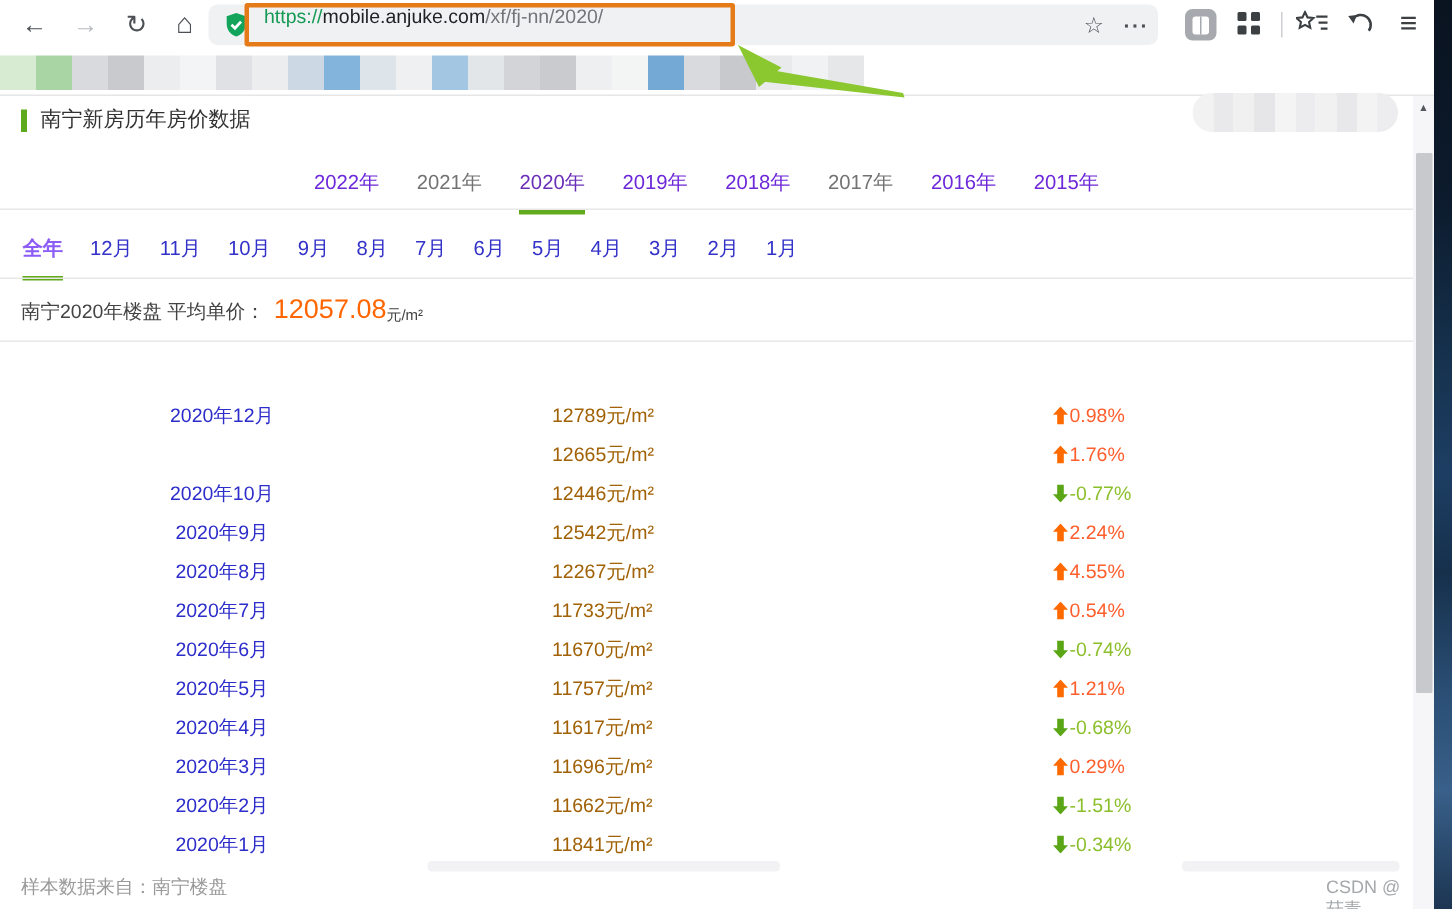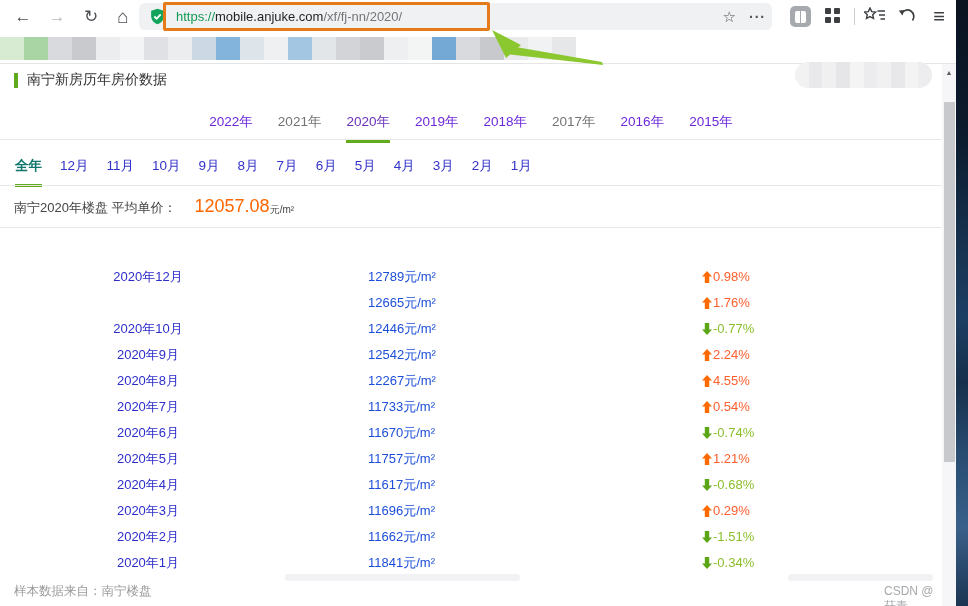--- a/index.html
+++ b/index.html
@@ -6,21 +6,21 @@
   .screen{position:relative;width:968px;height:606px;background:#fff;overflow:hidden;
           font-family:"Liberation Sans","DejaVu Sans",sans-serif;color:#333;}
   
   .toolbar{position:absolute;left:0;top:0;width:956px;height:33px;background:#fff;}
   .tbtn{position:absolute;top:0;height:33px;width:30px;display:flex;align-items:center;justify-content:center;
         color:#4c5055;font-size:17px;cursor:pointer;}
   .tbtn.disabled{color:#b9bcc0;}
   .addressbar{position:absolute;left:139px;top:3px;width:633px;height:27px;background:#f0f1f3;border-radius:6px;
               display:flex;align-items:center;}
   .shield{position:absolute;left:10px;top:5px;}
-  .url{position:absolute;left:37px;top:0;height:27px;display:flex;align-items:center;font-size:13px;white-space:pre;}
+  .url{position:absolute;left:37px;top:0;height:27px;display:flex;align-items:flex-start;font-size:13px;white-space:pre;}
   .url .scheme{color:#149a55;}
   .url .sep{color:#149a55;}
   .url .host{color:#1f2125;}
   .url .path{color:#72767b;}
   .inbar-star{position:absolute;right:36px;top:0;height:27px;display:flex;align-items:center;color:#4c5055;font-size:15px;cursor:pointer;}
   .inbar-dots{position:absolute;right:6px;top:0;height:27px;display:flex;align-items:center;color:#4c5055;font-size:14px;
               font-weight:bold;letter-spacing:1px;cursor:pointer;}
   .highlight-box{position:absolute;left:163px;top:2px;width:327px;height:29px;border:3px solid #e57b18;box-sizing:border-box;
                  border-radius:2px;pointer-events:none;z-index:5;}
   .ext-book{position:absolute;left:790px;top:6px;width:21px;height:21px;background:#a6a9ad;border-radius:5px;
@@ -51,32 +51,32 @@
   .year-tabs{position:absolute;left:0;top:49px;width:942px;display:flex;justify-content:center;gap:25px;}
   .year-tabs .tab{font-size:13.5px;padding-bottom:9px;cursor:pointer;color:#6d28d9;text-decoration:none;}
   .year-tabs .tab.visited{color:#737373;}
   .year-tabs .tab.active{color:#6a2fb8;border-bottom:3px solid #62ab1c;}
   .hdiv{position:absolute;left:0;width:942px;height:1px;background:#e8e8e8;}
   .div-years{top:75px;}
   .div-months{top:121px;}
   .div-summary{top:163px;}
   .month-tabs{position:absolute;left:15px;top:93px;display:flex;gap:18px;}
   .month-tabs .tab{font-size:13.5px;color:#3231c8;padding-bottom:9px;cursor:pointer;text-decoration:none;}
-  .month-tabs .tab.active{color:#0f766e;font-weight:bold;border-bottom:3px solid #62ab1c;}
+  .month-tabs .tab.active{color:#8b5cf6;font-weight:bold;border-bottom:3px solid #62ab1c;}
   .summary{position:absolute;left:14px;top:132px;display:flex;align-items:flex-end;font-size:13px;color:#444;}
-  .summary .avg{color:#ff6600;font-size:18px;margin-left:18px;}
+  .summary .avg{color:#ff6600;font-size:18px;margin-left:6px;}
   .summary .unit{color:#444;font-size:10px;}
   .thead{position:absolute;left:0;top:181px;width:942px;height:20px;color:#9b9b9b;font-size:12.5px;}
   .c1{position:absolute;left:0;width:296px;text-align:center;}
   .c2{position:absolute;left:368px;}
   .c3{position:absolute;left:672px;}
   .tbody{position:absolute;left:0;top:200px;width:942px;}
   .trow{position:relative;height:26px;line-height:26px;font-size:13px;}
   .trow .c1{color:#2d2dcb;cursor:pointer;text-decoration:none;display:block;}
-  .trow .c2{color:#1d4ed8;}
+  .trow .c2{color:#a16207;}
   .trow .chg{position:absolute;left:702px;top:0;height:26px;display:flex;align-items:center;gap:1px;}
   .trow .chg svg{display:block;}
   .chg.up{color:#ff5e2d;}
   .chg.down{color:#8cbf2c;}
   .foot-note{position:absolute;left:14px;top:519px;font-size:12.5px;color:#9a9a9a;}
   .watermark{position:absolute;left:884px;top:520px;font-size:12px;color:#a5a8ab;}
   .patch{position:absolute;top:510px;height:7px;background:#ededef;opacity:.7;border-radius:3px;}
   .patch.p1{left:285px;width:235px;}
   .patch.p2{left:788px;width:145px;}
   

